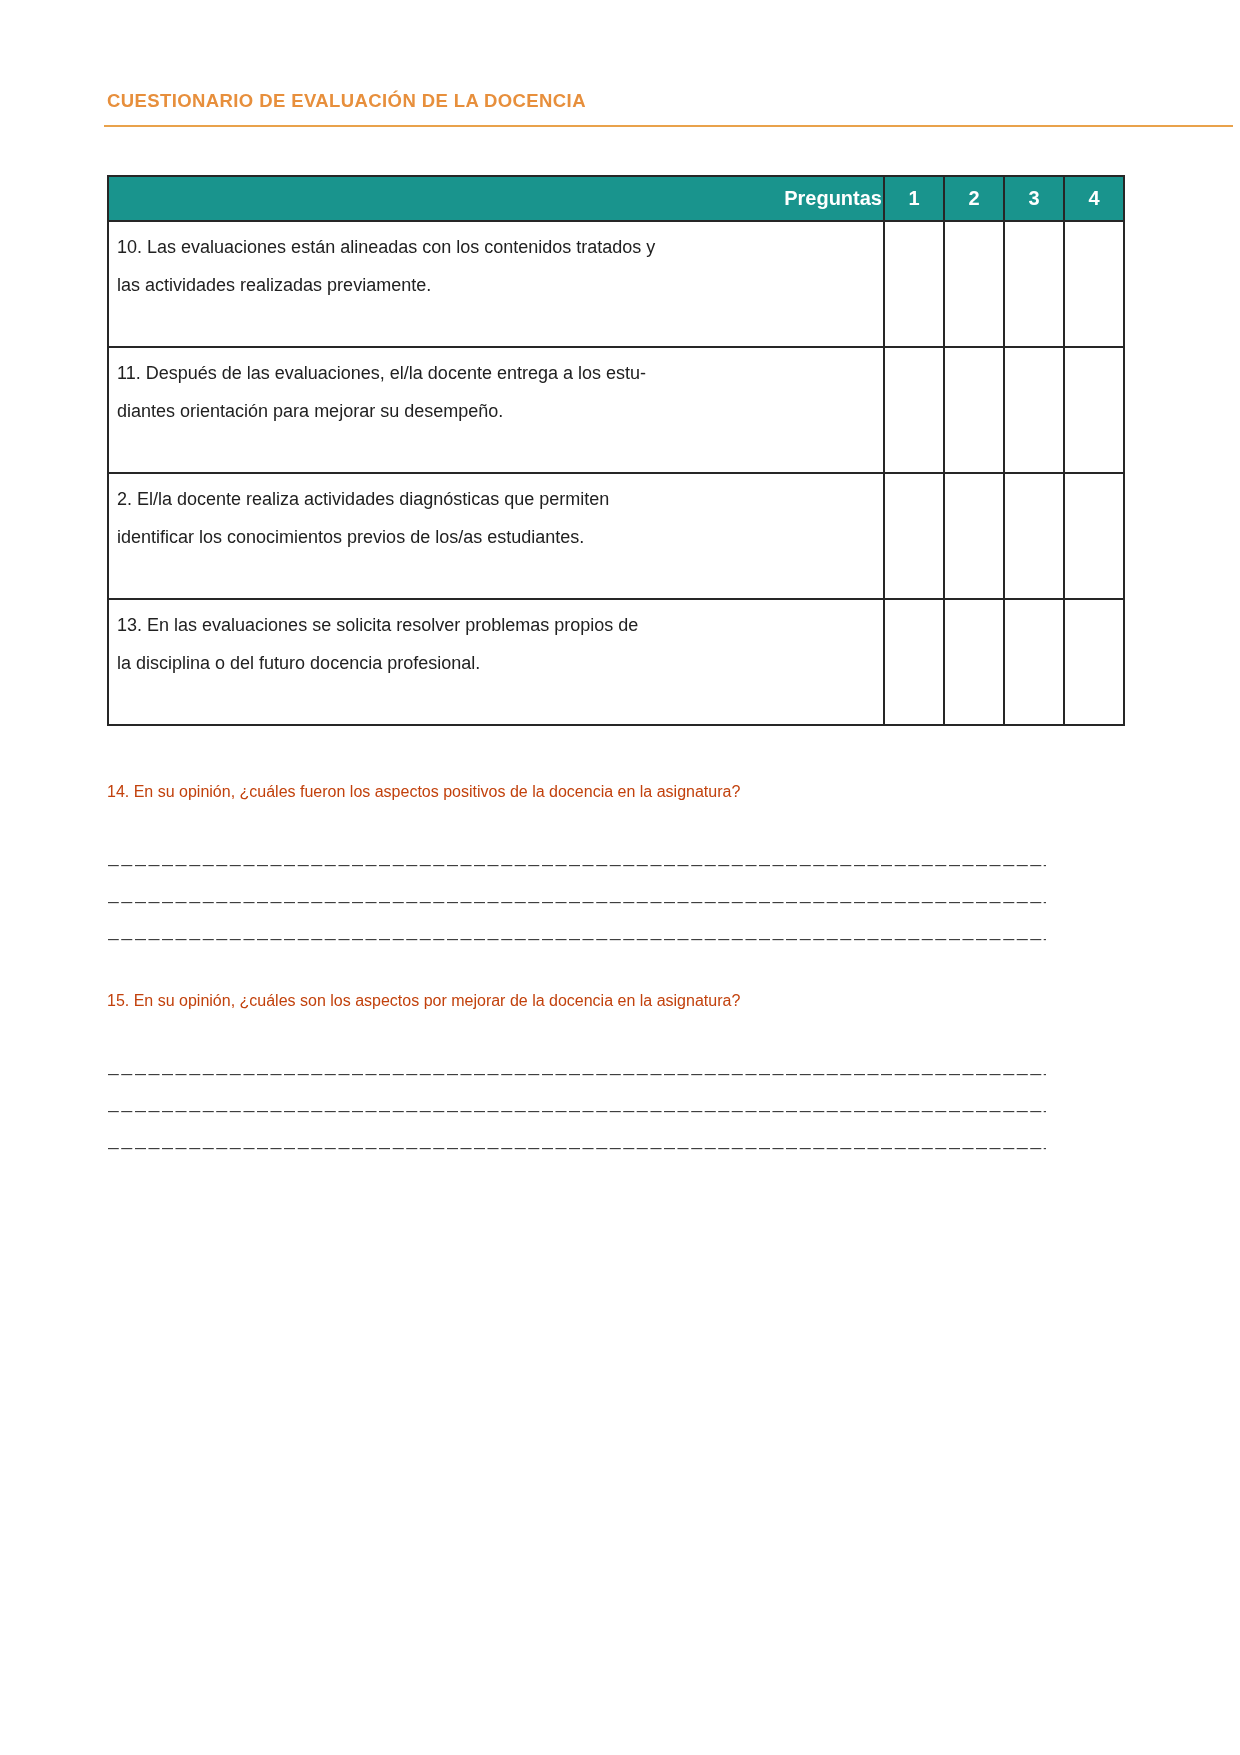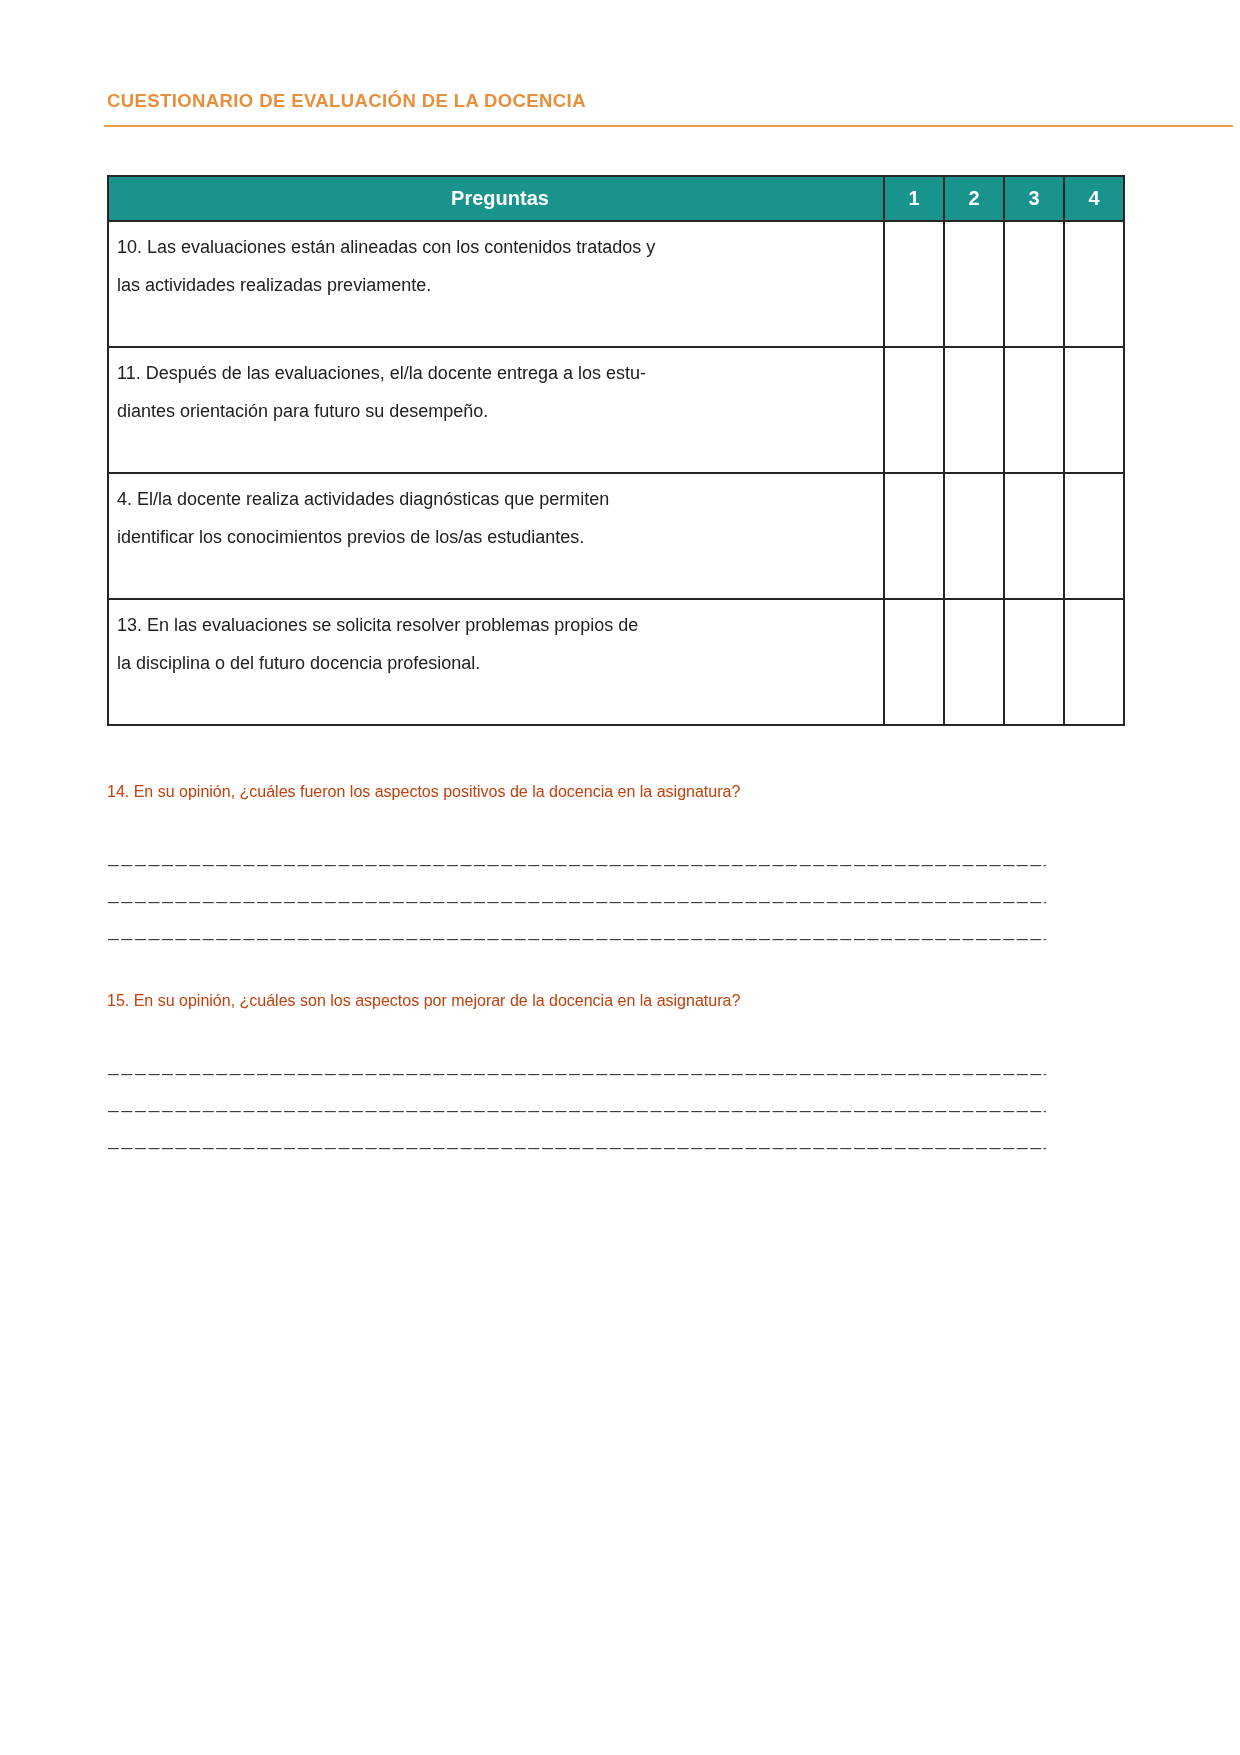--- a/index.html
+++ b/index.html
@@ -45,21 +45,21 @@
     border: 2px solid var(--border-dark);
   }
   .eval-table thead th {
     background: var(--teal);
     color: #ffffff;
     height: 45px;
     font-size: 20px;
     font-weight: 700;
   }
   .eval-table thead th.qhead {
-    text-align: center;
+    text-align: right;
     padding-left: 9px;
   }
   .eval-table thead th.rhead { text-align: center; }
   .eval-table tbody td { height: 126px; vertical-align: top; background: #fff; }
   .eval-table td.qcell {
     padding: 6px 10px 0 8px;
     font-size: 18px;
     line-height: 38px;
     color: var(--body-text);
   }
@@ -117,30 +117,30 @@
           <div class="qline">las actividades realizadas previamente.</div>
         </td>
         <td></td>
         <td></td>
         <td></td>
         <td></td>
       </tr>
       <tr>
         <td class="qcell">
           <div class="qline">11. Después de las evaluaciones, el/la docente entrega a los estu-</div>
-          <div class="qline">diantes orientación para futuro su desempeño.</div>
+          <div class="qline">diantes orientación para mejorar su desempeño.</div>
         </td>
         <td></td>
         <td></td>
         <td></td>
         <td></td>
       </tr>
       <tr>
         <td class="qcell">
-          <div class="qline">4. El/la docente realiza actividades diagnósticas que permiten</div>
+          <div class="qline">2. El/la docente realiza actividades diagnósticas que permiten</div>
           <div class="qline">identificar los conocimientos previos de los/as estudiantes.</div>
         </td>
         <td></td>
         <td></td>
         <td></td>
         <td></td>
       </tr>
       <tr>
         <td class="qcell">
           <div class="qline">13. En las evaluaciones se solicita resolver problemas propios de</div>

